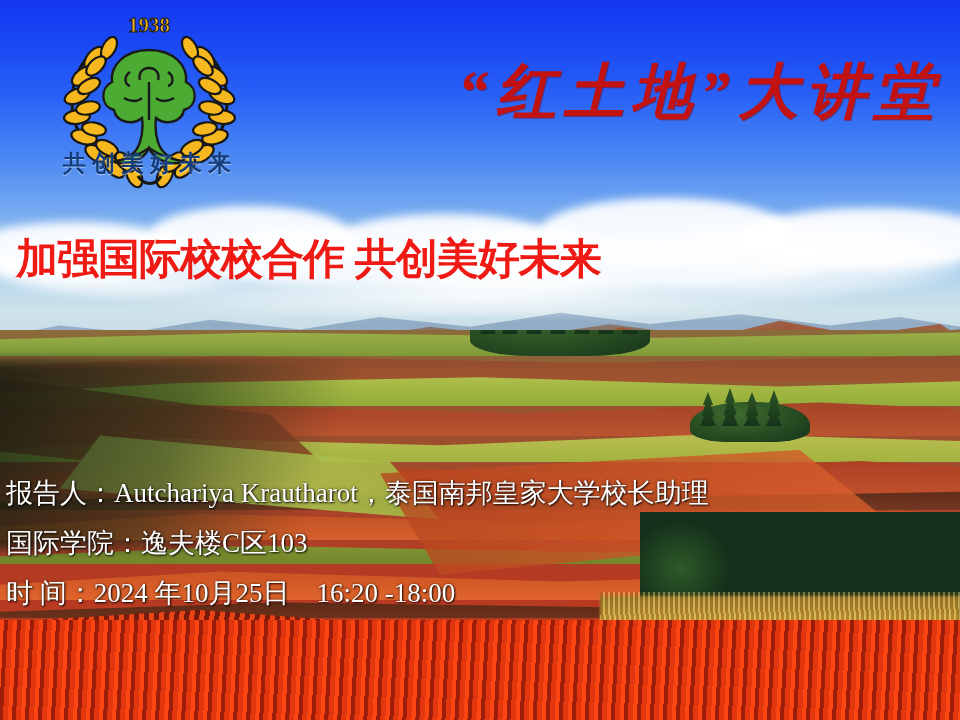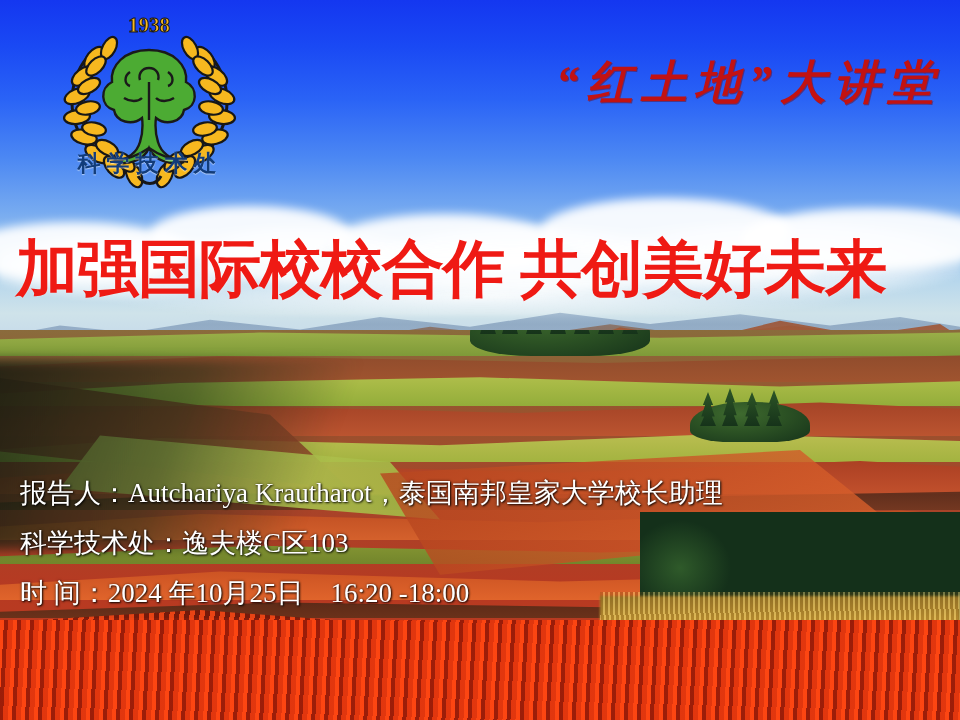--- a/index.html
+++ b/index.html
@@ -103,38 +103,38 @@
   .logo-name{
     position:absolute;left:50px;top:148px;width:200px;text-align:center;
     color:#123c7a;font-size:23px;letter-spacing:6px;font-weight:bold;
     font-family:"Liberation Serif",serif;
     text-shadow:0 1px 1px rgba(255,255,255,.55);
   }
 
   
   .callig{
     position:absolute;right:18px;top:52px;
-    color:#c21212;font-size:46px;font-weight:bold;
+    color:#c21212;font-size:60px;font-weight:bold;
     font-family:"Liberation Serif",serif;
     letter-spacing:8px;font-style:italic;
     text-shadow:1px 1px 0 rgba(120,0,0,.45);
     white-space:nowrap;
   }
 
   
   .headline{
     position:absolute;left:16px;top:238px;width:930px;
-    color:#ef1a14;font-size:62px;font-weight:bold;line-height:1;
+    color:#ef1a14;font-size:42px;font-weight:bold;line-height:1;
     font-family:"Liberation Sans",sans-serif;
     letter-spacing:-1px;white-space:nowrap;
     text-shadow:0 0 2px rgba(255,255,255,.35);
   }
 
   
-  .info{position:absolute;left:20px;top:468px;width:920px;}
+  .info{position:absolute;left:6px;top:468px;width:920px;}
   .info-line{
     color:#ffffff;font-size:27px;line-height:50px;white-space:nowrap;
     font-family:"Liberation Serif",serif;
     text-shadow:1px 1px 2px rgba(0,0,0,.85),0 0 3px rgba(0,0,0,.6);
   }
 </style>
 </head>
 <body>
 
 <div id="poster">
@@ -247,25 +247,25 @@
       </g>
 
       <g stroke="#1a1a1a" stroke-width="2.2" fill="none">
         <path d="M97 138 C86 146 72 150 58 152"></path>
         <path d="M97 138 C108 146 122 150 136 152"></path>
       </g>
 
       <text x="97" y="22" text-anchor="middle" font-family="Liberation Serif, serif" font-size="21" font-weight="bold" fill="#f7b81f" stroke="#171717" stroke-width="1">1938</text>
     </svg>
   </div>
-  <div class="logo-name">科学技术处</div>
+  <div class="logo-name">共创美好未来</div>
 
   <div class="callig">“红土地”大讲堂</div>
 
   <div class="headline">加强国际校校合作 共创美好未来</div>
 
   <div class="info">
     <div class="info-line">报告人：Autchariya Krautharot，泰国南邦皇家大学校长助理</div>
-    <div class="info-line">科学技术处：逸夫楼C区103</div>
+    <div class="info-line">国际学院：逸夫楼C区103</div>
     <div class="info-line">时 间：2024 年10月25日　16:20 -18:00</div>
   </div>
 
 </div>
 
 </body></html>

